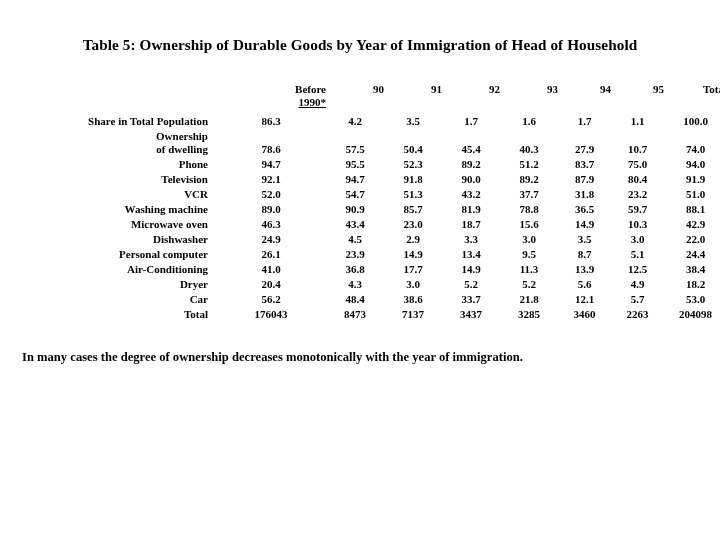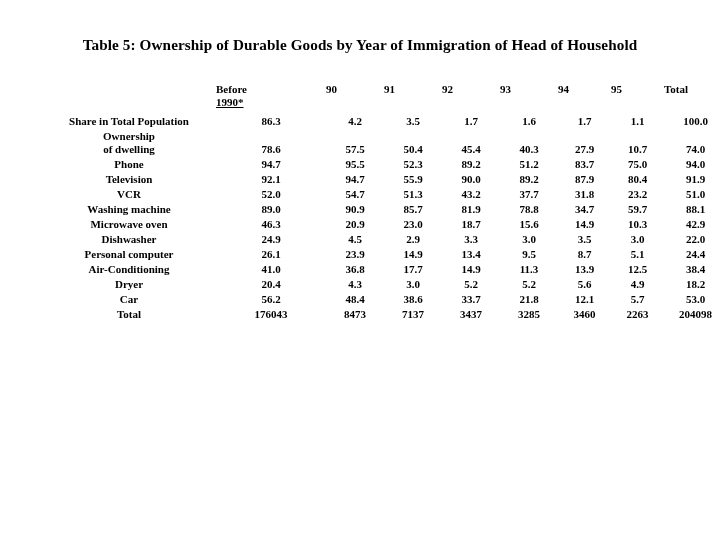--- a/index.html
+++ b/index.html
@@ -79,27 +79,27 @@
 
   .hr-bottom { border-bottom: 1px solid #000; }
   .hr-top    { border-top: 1px solid #000; }
 
   td.num, th.num {
     text-align: center;
     padding-left: 2px;
     padding-right: 2px;
   }
   td.lbl {
-    text-align: center;
+    text-align: right;
     padding-left: 3px;
     white-space: nowrap;
   }
 
   th.hdr {
-    text-align: left;
+    text-align: right;
     font-weight: bold;
     font-size: 11px;
     line-height: 13.4px;
     padding-bottom: 1px;
     vertical-align: top;
   }
   .hdr-line2 { display: block; text-decoration: underline; }
 
   
   .r-std   { height: 15px; }
@@ -195,21 +195,21 @@
         <td class="num vr-left">83.7</td>
         <td class="num">75.0</td>
         <td class="num vr-right">94.0</td>
       </tr>
 
       <tr class="r-std">
         <td class="lbl">Television</td>
         <td class="vr-left"></td>
         <td class="num vr-left">92.1</td>
         <td class="num vr-left">94.7</td>
-        <td class="num vr-left">55.9</td>
+        <td class="num vr-left">91.8</td>
         <td class="num">90.0</td>
         <td class="num vr-left">89.2</td>
         <td class="num vr-left">87.9</td>
         <td class="num">80.4</td>
         <td class="num vr-right">91.9</td>
       </tr>
 
       <tr class="r-std">
         <td class="lbl">VCR</td>
         <td class="vr-left"></td>
@@ -224,30 +224,30 @@
       </tr>
 
       <tr class="r-std">
         <td class="lbl">Washing machine</td>
         <td class="vr-left"></td>
         <td class="num vr-left">89.0</td>
         <td class="num vr-left">90.9</td>
         <td class="num vr-left">85.7</td>
         <td class="num">81.9</td>
         <td class="num vr-left">78.8</td>
-        <td class="num vr-left">34.7</td>
+        <td class="num vr-left">36.5</td>
         <td class="num">59.7</td>
         <td class="num vr-right">88.1</td>
       </tr>
 
       <tr class="r-std">
         <td class="lbl hr-bottom">Microwave oven</td>
         <td class="vr-left hr-bottom"></td>
         <td class="num vr-left hr-bottom">46.3</td>
-        <td class="num vr-left hr-bottom">20.9</td>
+        <td class="num vr-left hr-bottom">43.4</td>
         <td class="num vr-left hr-bottom">23.0</td>
         <td class="num hr-bottom">18.7</td>
         <td class="num vr-left hr-bottom">15.6</td>
         <td class="num vr-left hr-bottom">14.9</td>
         <td class="num hr-bottom">10.3</td>
         <td class="num vr-right hr-bottom">42.9</td>
       </tr>
 
       <tr class="r-std">
         <td class="lbl hr-bottom">Dishwasher</td>
@@ -324,14 +324,15 @@
         <td class="num vr-left hr-bottom">3285</td>
         <td class="num vr-left hr-bottom">3460</td>
         <td class="num hr-bottom">2263</td>
         <td class="num vr-right hr-bottom">204098</td>
       </tr>
 
     </tbody>
       </table>
   </div>
 
+  <div class="caption">In many cases the degree of ownership decreases monotonically with the year of immigration.</div>
 
 </div>
 
 </body></html>

